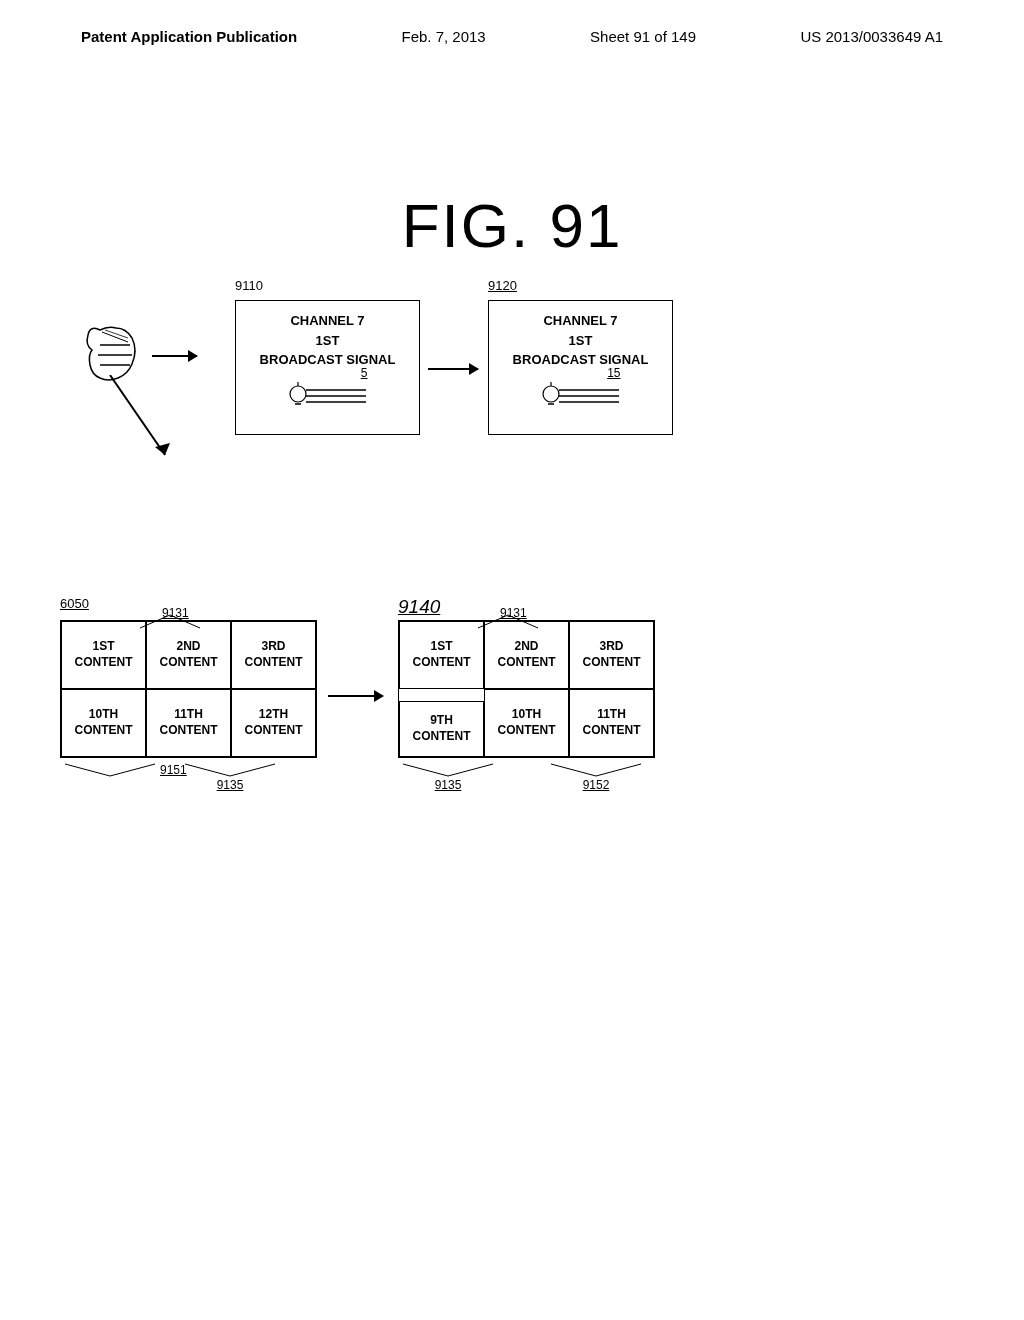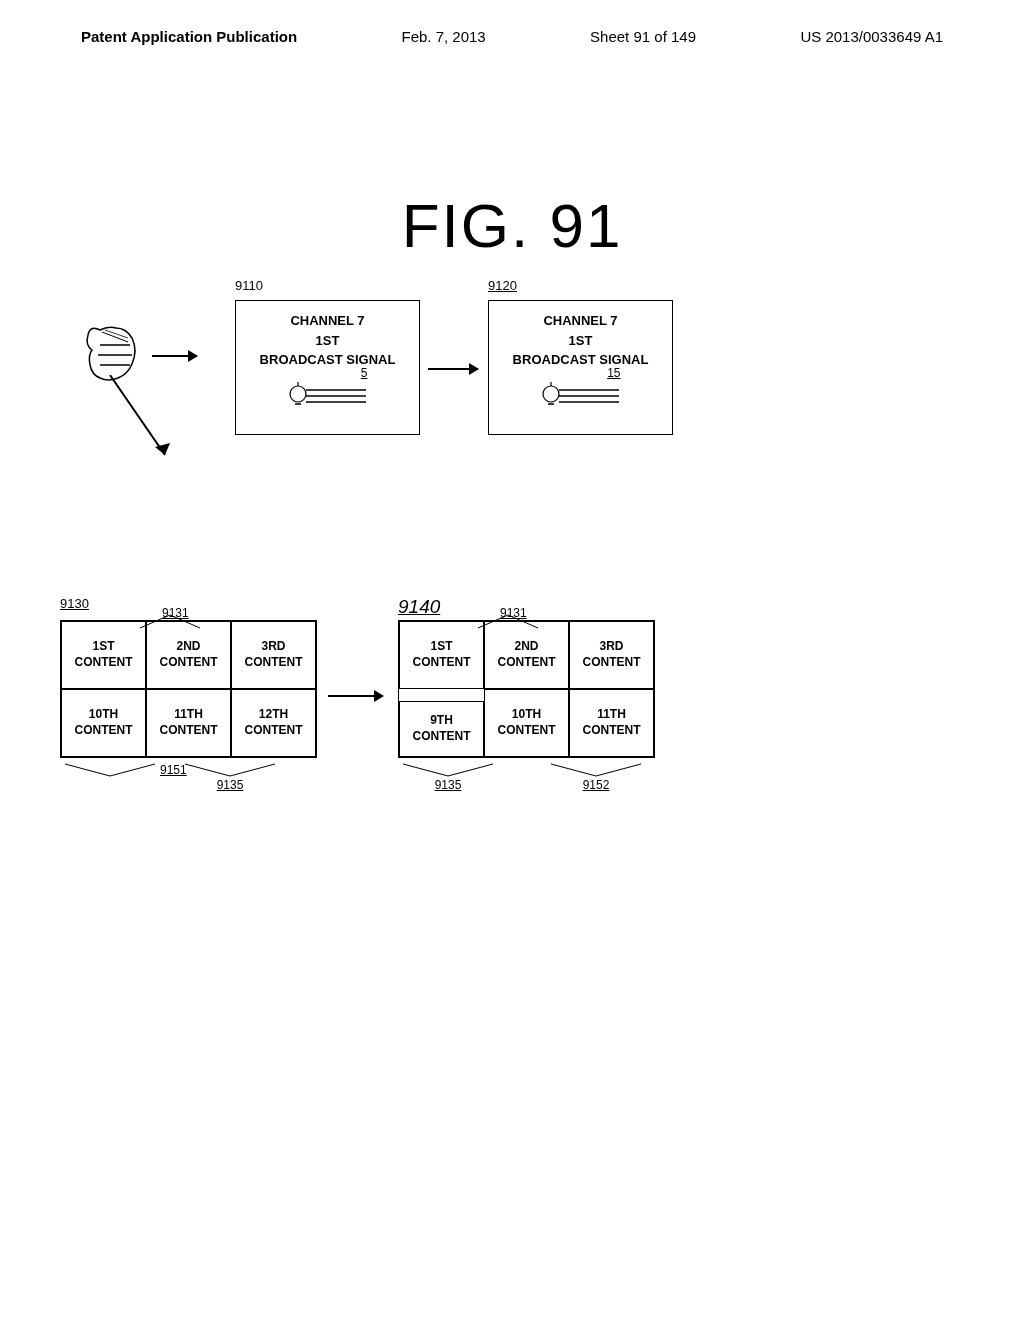--- a/index.html
+++ b/index.html
@@ -139,21 +139,21 @@
       </div>
     </div>
   </div>
 
 </div>
 
 <div style="position:absolute; top:590px; left:60px; right:60px;">
 
   <div style="position:absolute; left:0px; top:30px;">
 
-    <span style="font-size:13px; text-decoration:underline; position:absolute; top:-24px; left:0;">9130</span>
+    <span style="font-size:13px; text-decoration:underline; position:absolute; top:-24px; left:0;">6050</span>
 
     <div style="position:absolute; top:-10px; left:80px; font-size:12px;">
       <svg width="60" height="20" viewBox="0 0 60 20">
         <path d="M0,18 L30,5 L60,18" fill="none" stroke="#000" stroke-width="1"></path>
       </svg>
       <span style="position:absolute; top:-4px; left:22px; font-size:12px; text-decoration:underline;">9131</span>
     </div>
 
     <div style="border:1.5px solid #000; display:grid; grid-template-columns:repeat(3, 85px); grid-template-rows:repeat(2, 68px);">
       <div style="border:1px solid #000; display:flex; align-items:center; justify-content:center; font-size:12px; font-weight:bold; text-align:center; line-height:1.3;">1ST<br>CONTENT</div>

